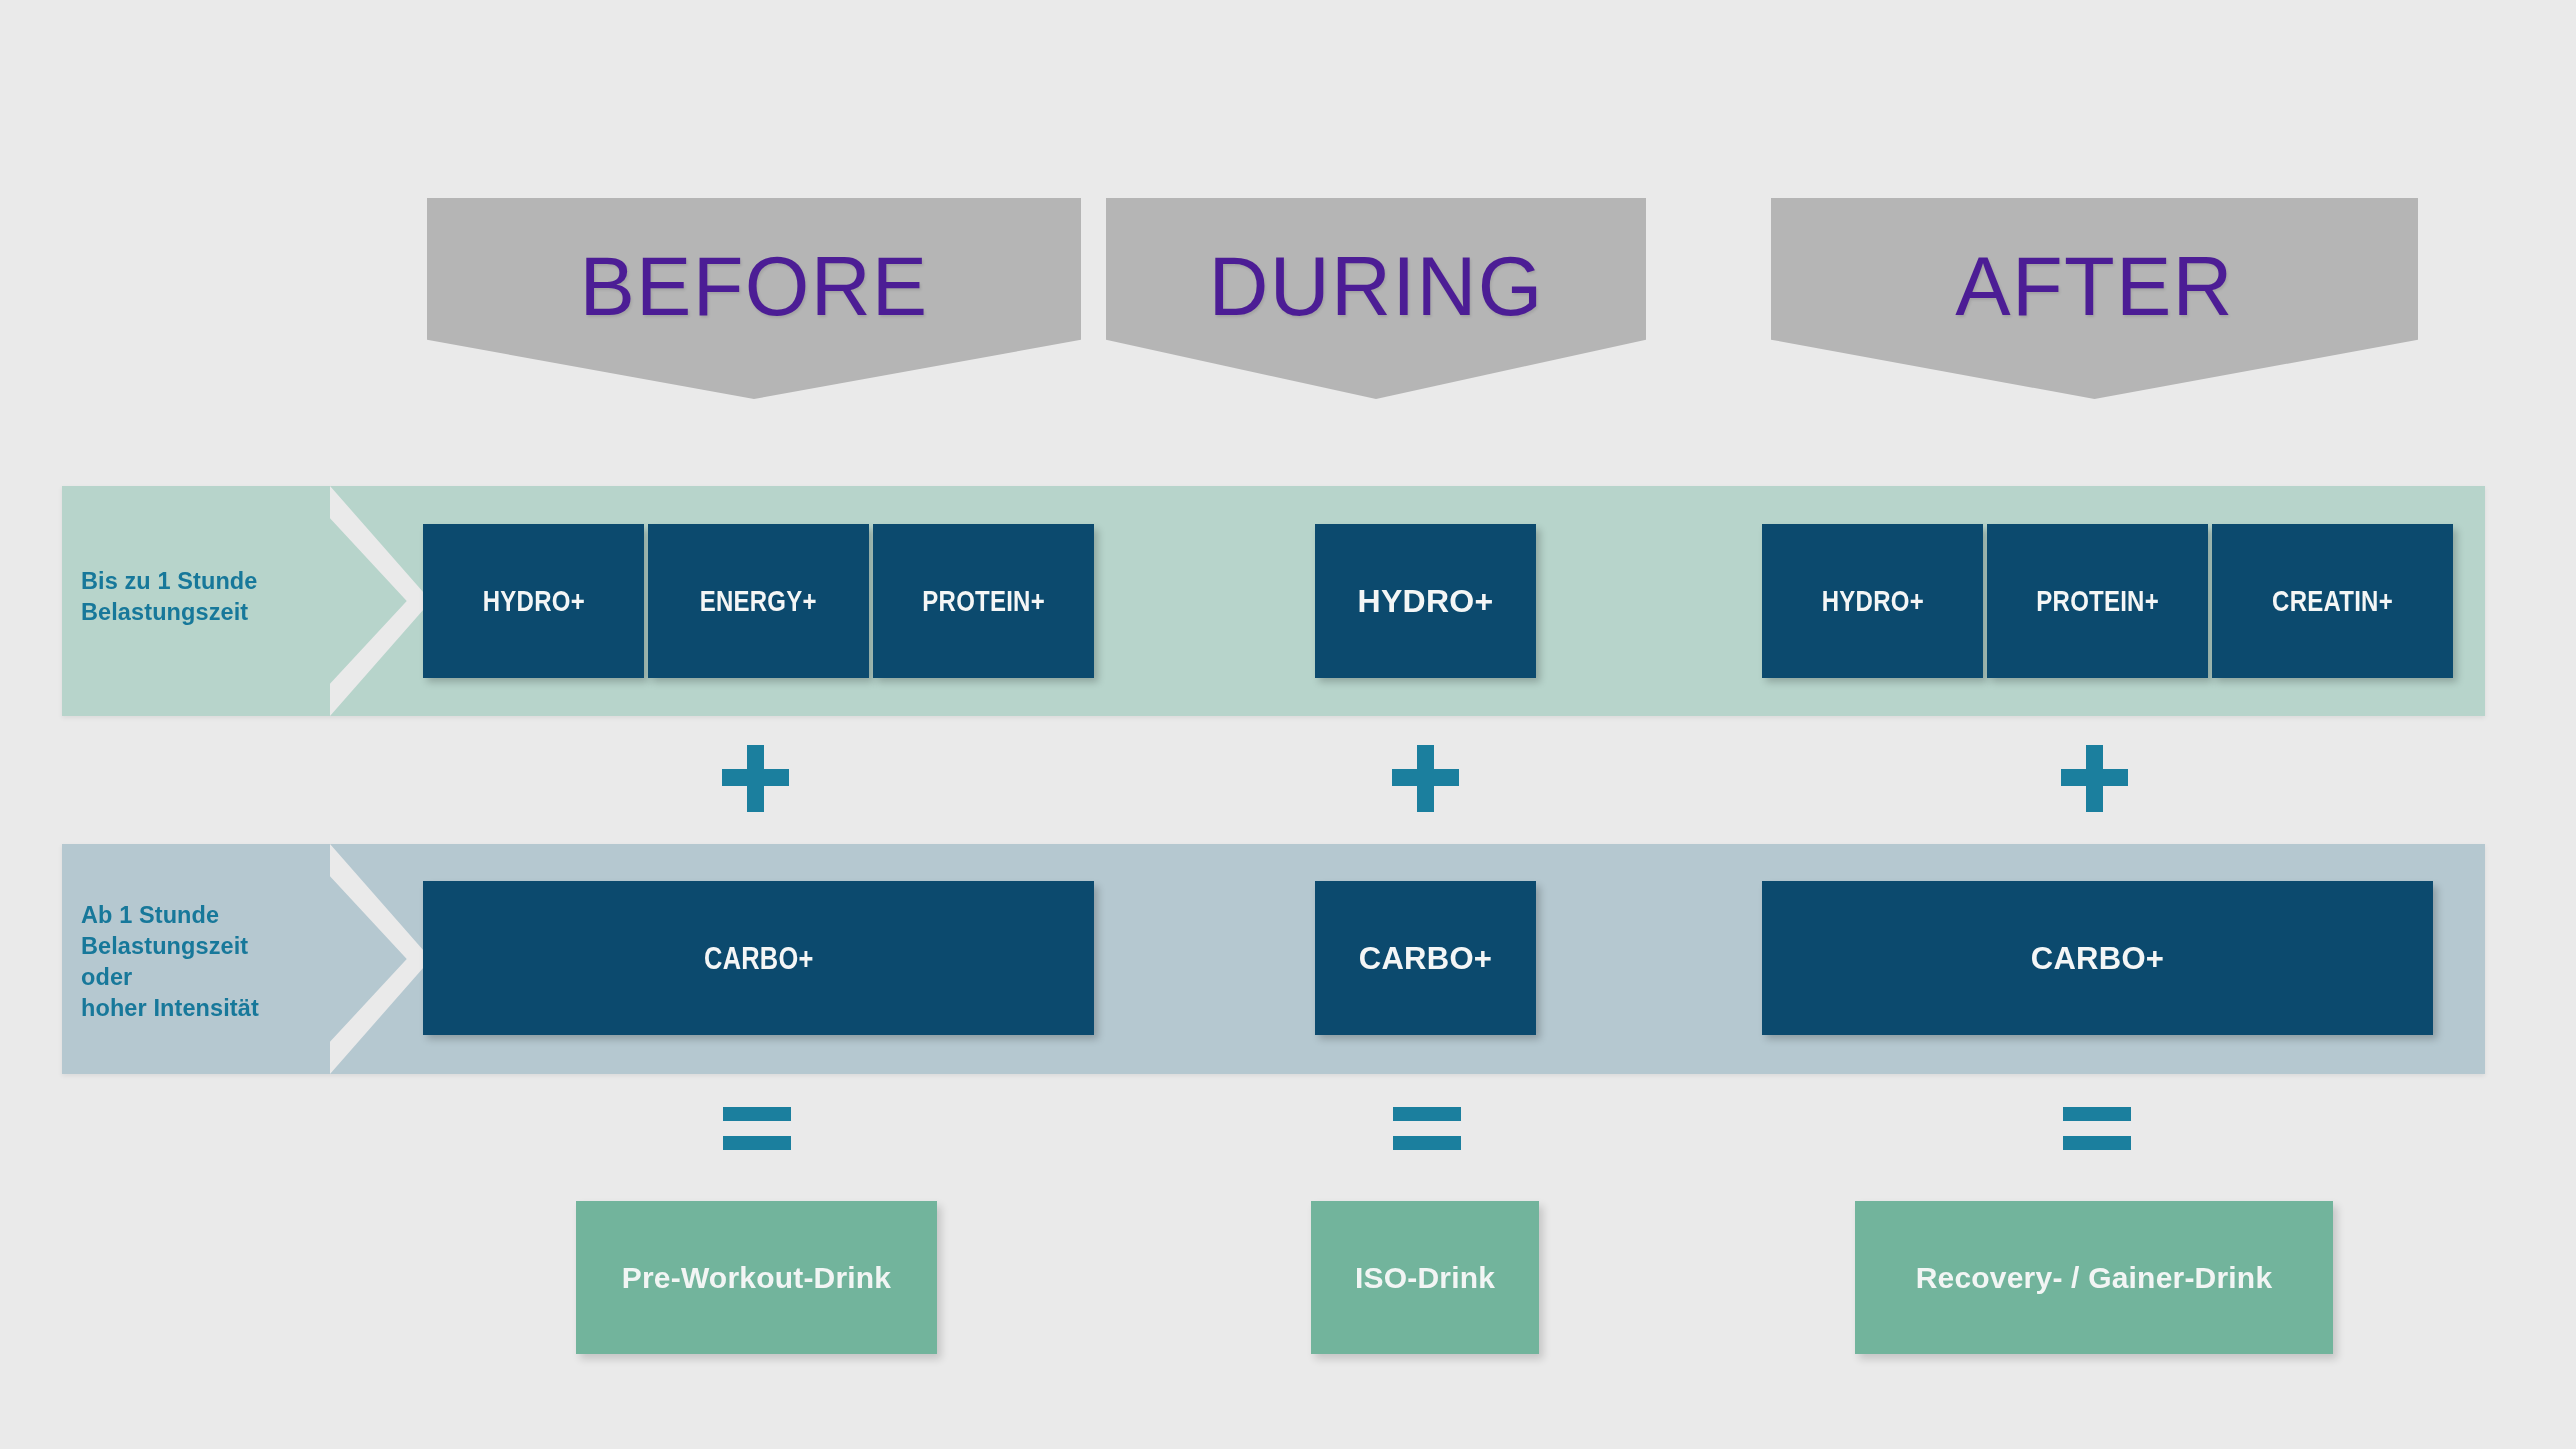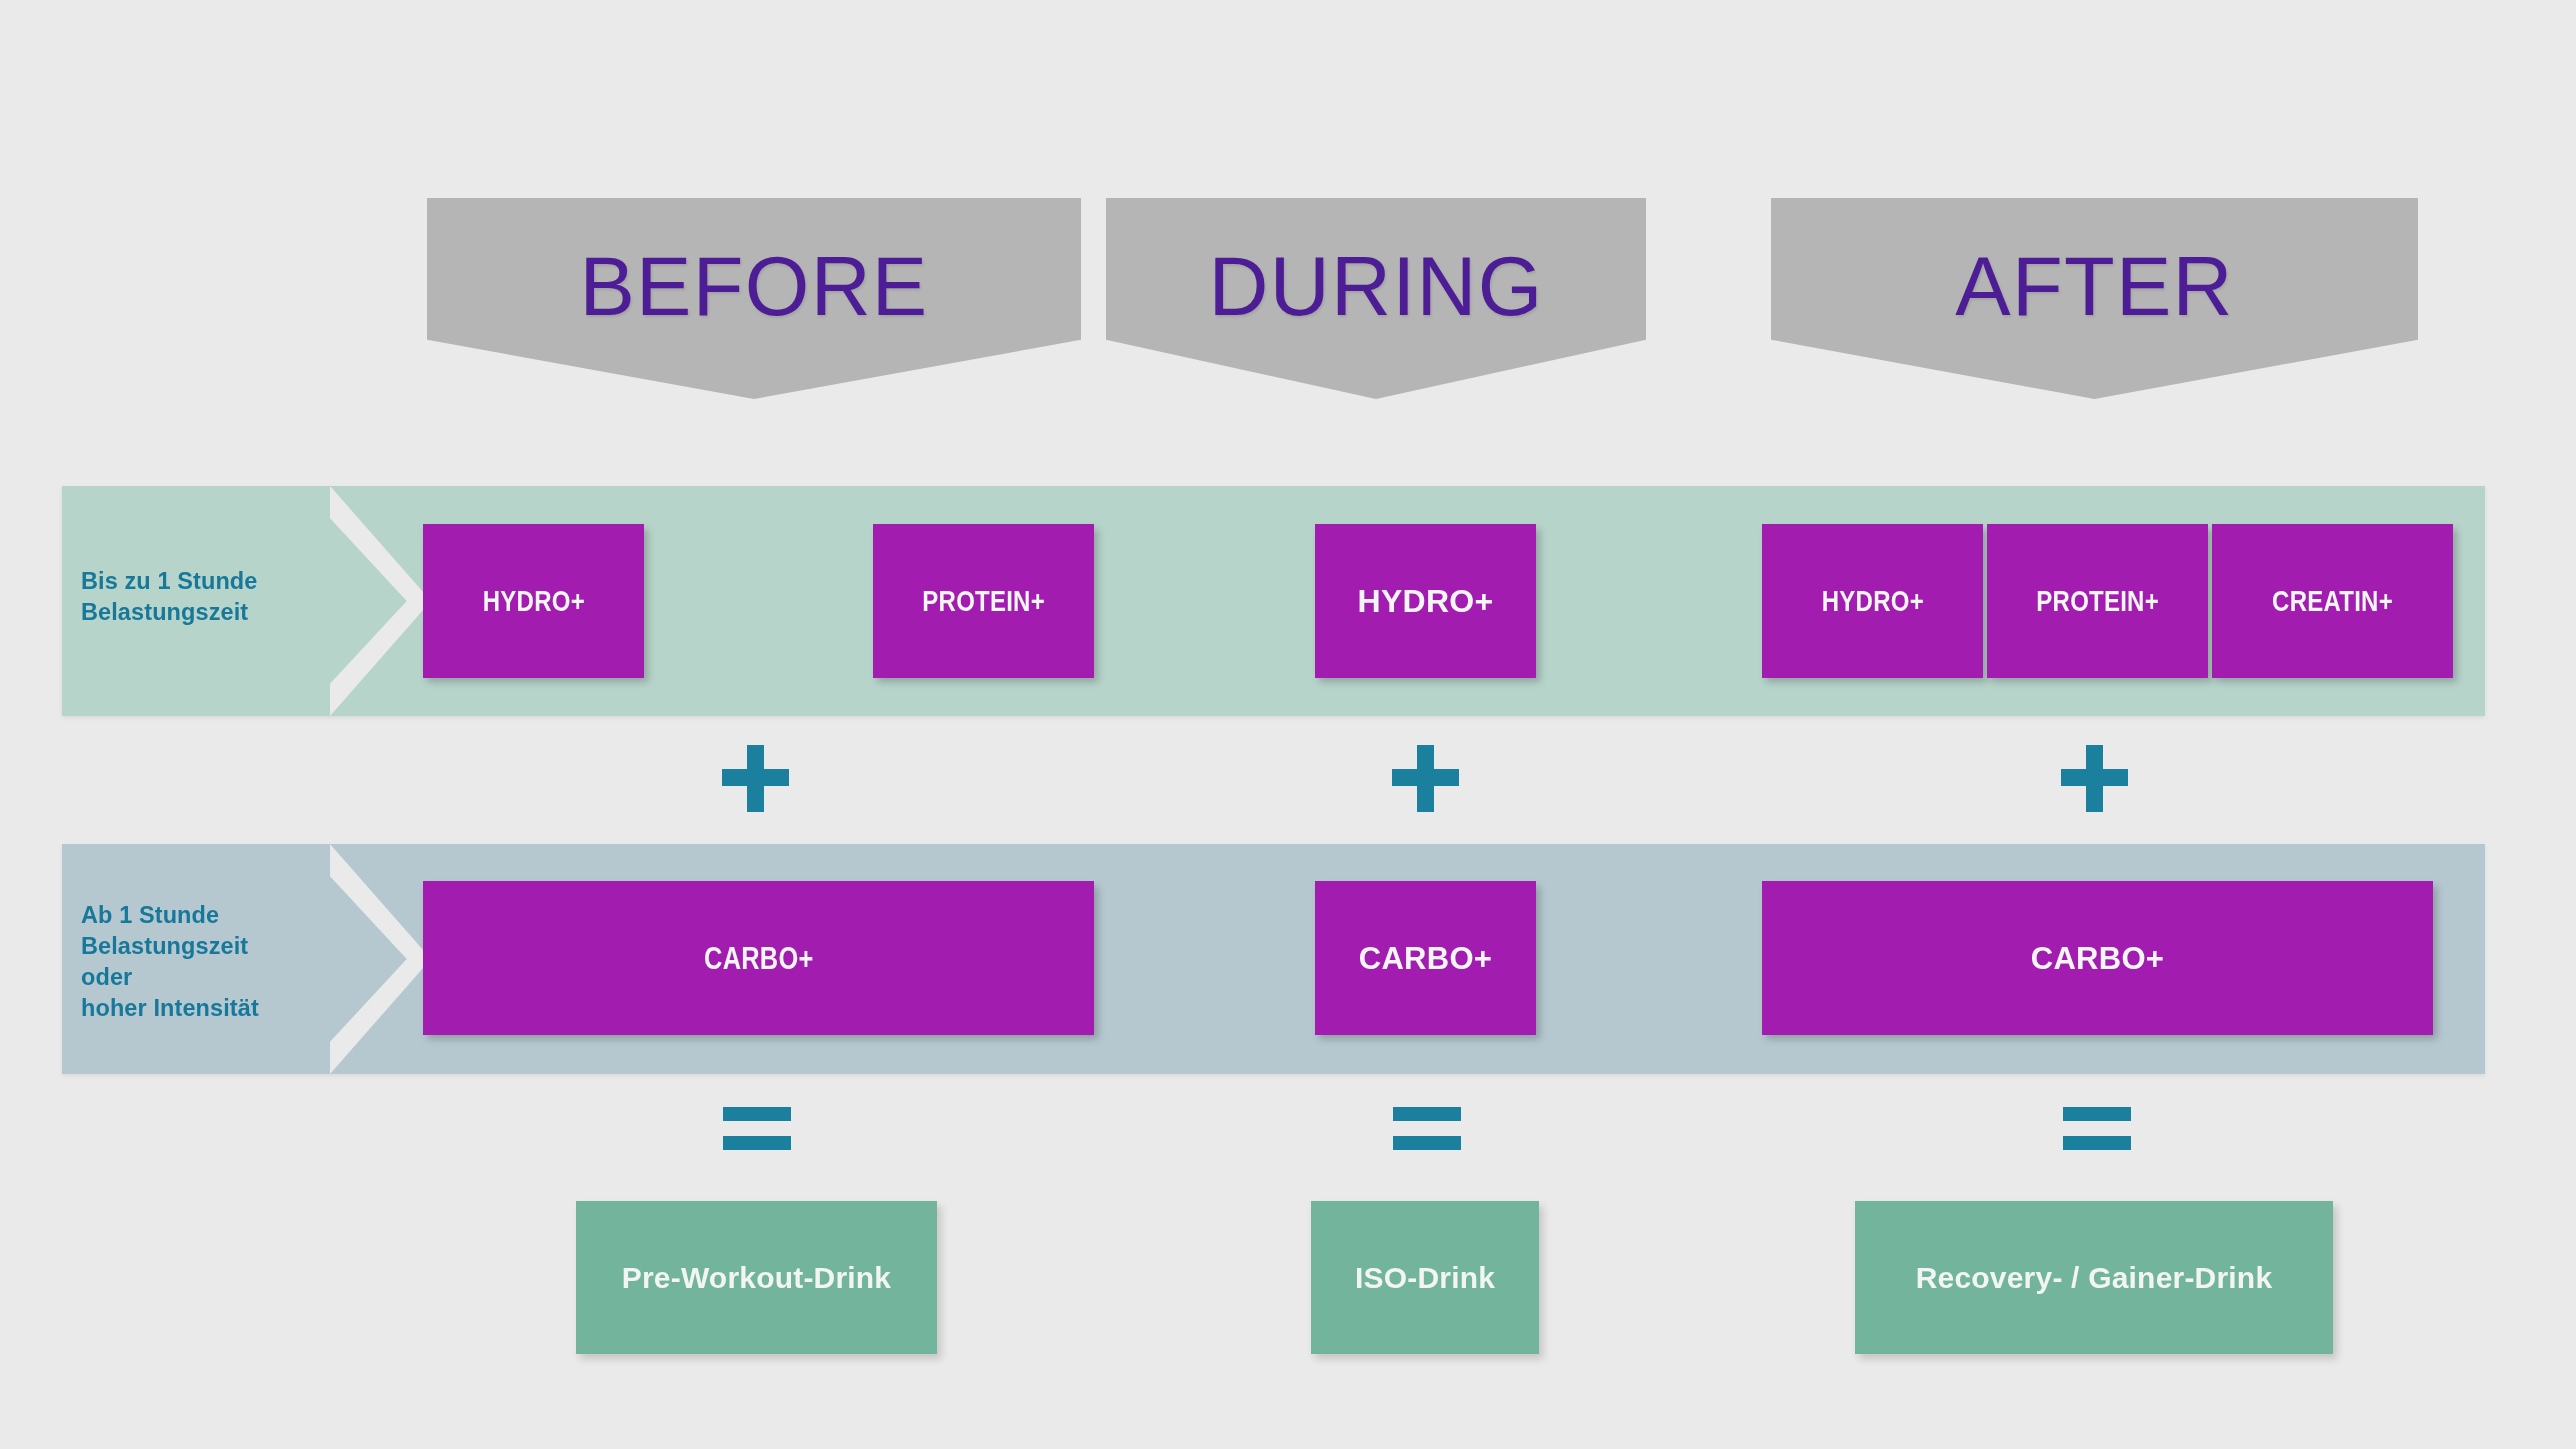--- a/index.html
+++ b/index.html
@@ -68,21 +68,21 @@
     font-size: 23.5px;
     font-weight: 700;
     line-height: 1.32;
     text-align: left;
     letter-spacing: 0.1px;
   }
 
   
   .tile {
     position: absolute;
-    background: #a21caf;
+    background: #0c4a6e;
     display: flex;
     align-items: center;
     justify-content: center;
     box-shadow: 4px 4.7px 7.4px rgba(0,0,0,0.22);
   }
   .tile-label {
     color: #f4f6f6;
     font-weight: 700;
     line-height: 1;
     white-space: nowrap;
@@ -161,20 +161,23 @@
   </div>
 
   <div class="band-label" style="left:81px; top:566px; width:201px;">
     <div>Bis zu 1 Stunde</div>
     <div>Belastungszeit</div>
   </div>
 
   <div class="tile tile-narrow" style="left:423px; top:524px; width:221px; height:154px;">
     <span class="tile-label">HYDRO+</span>
   </div>
+  <div class="tile tile-narrow" style="left:648px; top:524px; width:221px; height:154px;">
+    <span class="tile-label">ENERGY+</span>
+  </div>
   <div class="tile tile-narrow" style="left:873px; top:524px; width:221px; height:154px;">
     <span class="tile-label">PROTEIN+</span>
   </div>
 
   <div class="tile tile-wide" style="left:1315px; top:524px; width:221px; height:154px;">
     <span class="tile-label">HYDRO+</span>
   </div>
 
   <div class="tile tile-narrow" style="left:1762px; top:524px; width:221px; height:154px;">
     <span class="tile-label">HYDRO+</span>

